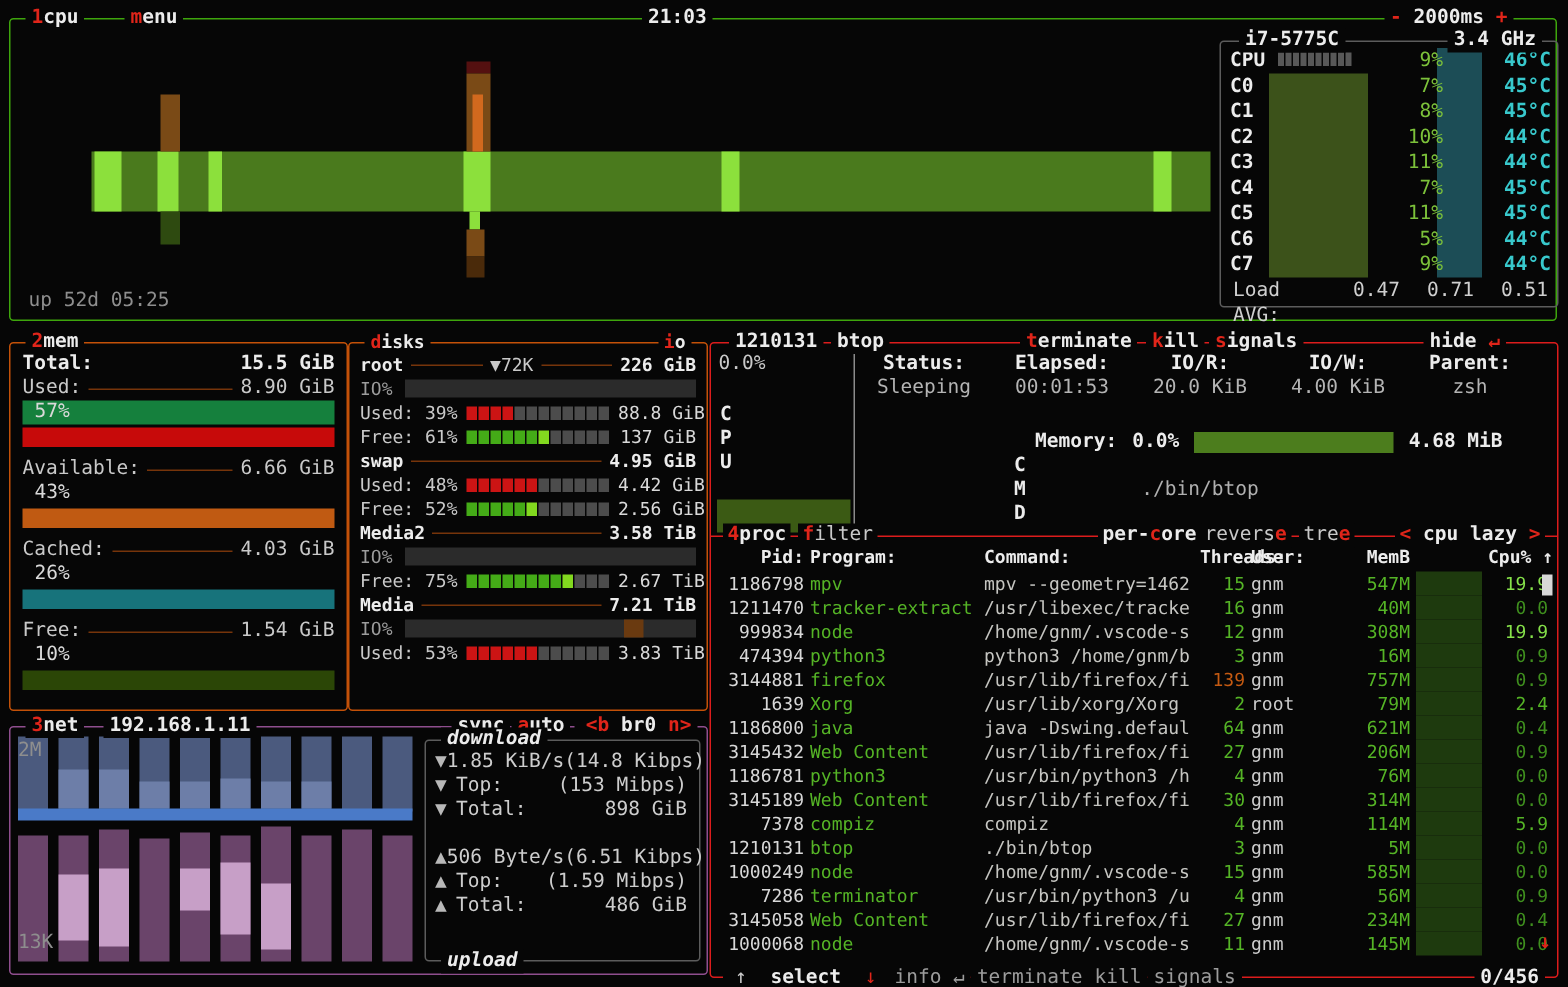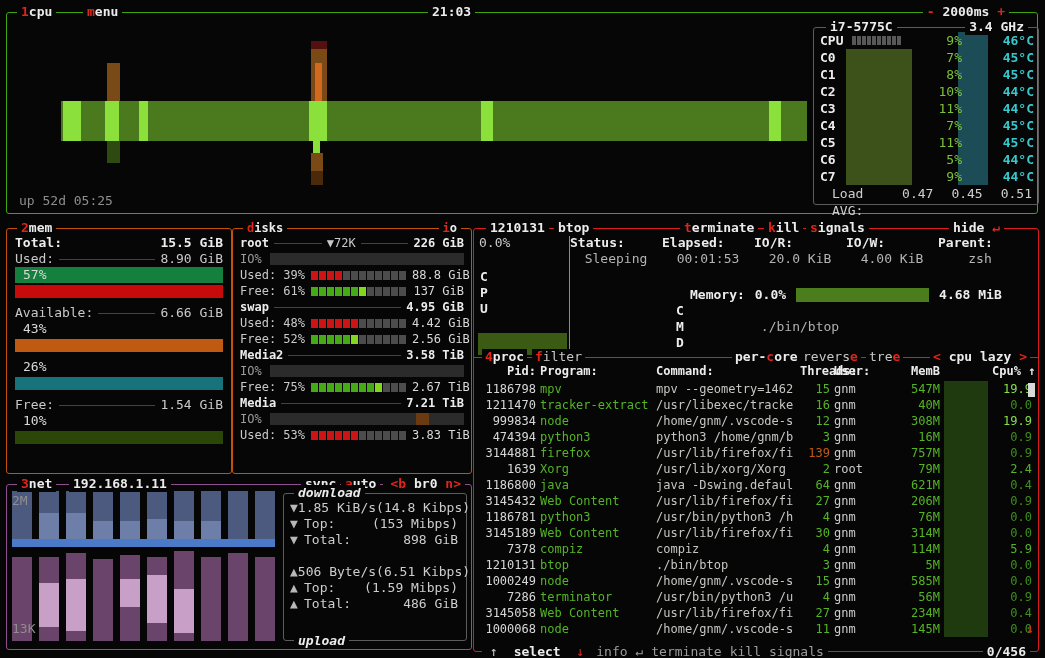--- a/index.html
+++ b/index.html
@@ -45,21 +45,21 @@
   .teal-rect  { position:absolute; left:144px; top:4px;  width:30px; height:153px; background:#1c4d56; }
   .srow { position:relative; display:grid; grid-template-columns:32px 66px 44px 34px 1fr;
           height:17px; line-height:17px; z-index:2; }
   .c-name { font-weight:bold; color:#ececec; }
   .c-meter i { display:inline-block; width:4px; height:9px; background:#585858; margin-right:1px; }
   .c-pct  { text-align:right; color:#7cc13a; }
   .c-temp { text-align:right; }
   #load-row { position:relative; z-index:2; display:flex; height:17px; line-height:17px;
               padding:0 6px; color:#cfcfcf; gap:0; }
   #load-row span { margin-left:18px; }
-  #load-row .ll { margin-left:12px; }
+  #load-row .ll { margin-left:2px; }
 
   
   #mem-box { left:6px; top:228px; width:226px; height:246px; border-color:#c35108; }
   #mem-body { padding:6px 8px 0 8px; }
   .lfo { flex:1; border-top:1px solid #76340a; margin:0 5px; height:0; }
   .mem-pct { padding-left:8px; color:#d9d9d9; }
   .mem-hist { background:#15803d; }
   .mem-bar { height:13px; margin:2px 0 7px 0; }
 
   
@@ -89,21 +89,21 @@
 
   
   #proc-box { left:473px; top:228px; width:566px; height:424px; border-color:#dc1c1c; }
   #detail-left { position:absolute; left:0; top:0; width:95px; height:128px; }
   #detail-divider { position:absolute; left:95px; top:0; width:1px; height:128px; background:#8a8a8a; }
   #dcpu-bar { position:absolute; left:4px; top:104px; width:89px; height:22px; background:#3b5a14; }
   .vletters { position:absolute; font-weight:bold; color:#ececec; }
   .vletters div { height:16px; line-height:16px; }
   #detail-right { position:absolute; left:96px; top:0; width:468px; height:128px; }
   #stat-grid { display:grid; grid-template-columns:92px 92px 92px 92px 84px; padding-top:6px; }
-  #stat-grid .sl { text-align:left; font-weight:bold; color:#ececec; }
+  #stat-grid .sl { text-align:center; font-weight:bold; color:#ececec; }
   #stat-grid .sv { text-align:center; color:#b4b4b4; }
   #mem-row { position:absolute; left:0; top:58px; width:100%; display:flex; align-items:center; }
   #mem-meter { width:133px; height:14px; background:#4c7d1d; margin:0 10px; }
   #cmd-text { position:absolute; left:60px; top:90px; width:340px; text-align:center; color:#b0b0b0; }
   #proc-header-line { position:absolute; left:0; top:128px; width:100%; height:1px; background:#dc1c1c; }
   .ptit { position:absolute; top:120px; background:#060606; padding:0 3px; font-weight:bold;
           color:#ececec; white-space:nowrap; z-index:5; }
   .pgrid { display:grid; grid-template-columns:58px 112px 140px 30px 46px 56px 44px 40px;
            column-gap:4px; padding-left:4px; font-size:12px; height:16px; line-height:16px;
            white-space:nowrap; }
@@ -222,21 +222,21 @@
             <span class="c-name">C7</span>
             <span class="c-meter"></span>
             <span class="c-pct">9%</span>
             <span></span>
             <span class="c-temp cy">44°C</span>
           </div>
         </div>
       <div id="load-row">
         <span class="ll">Load AVG:</span>
         <span>0.47</span>
-        <span>0.45</span>
+        <span>0.71</span>
         <span>0.51</span>
       </div>
     </div>
   </div>
 
   <div class="box" id="mem-box">
     <span class="btitle" style="left:10px"><span class="hk">2</span><span>mem</span></span>
     <div id="mem-body">
       <div class="r">
           <span class="b">Total:</span>
@@ -249,20 +249,25 @@
         </div>
         <div class="r mem-pct mem-hist">57%</div>
         <div class="mem-bar" style="background: rgb(199, 10, 10);"></div>
         <div class="r">
           <span class="lg">Available:</span>
           <span class="lfo"></span>
           <span class="lg">6.66 GiB</span>
         </div>
         <div class="r mem-pct">43%</div>
         <div class="mem-bar" style="background: rgb(192, 90, 18);"></div>
+        <div class="r">
+          <span class="lg">Cached:</span>
+          <span class="lfo"></span>
+          <span class="lg">4.03 GiB</span>
+        </div>
         <div class="r mem-pct">26%</div>
         <div class="mem-bar" style="background: rgb(23, 115, 123);"></div>
         <div class="r">
           <span class="lg">Free:</span>
           <span class="lfo"></span>
           <span class="lg">1.54 GiB</span>
         </div>
         <div class="r mem-pct">10%</div>
         <div class="mem-bar" style="background: rgb(43, 70, 6);"></div>
       </div>

